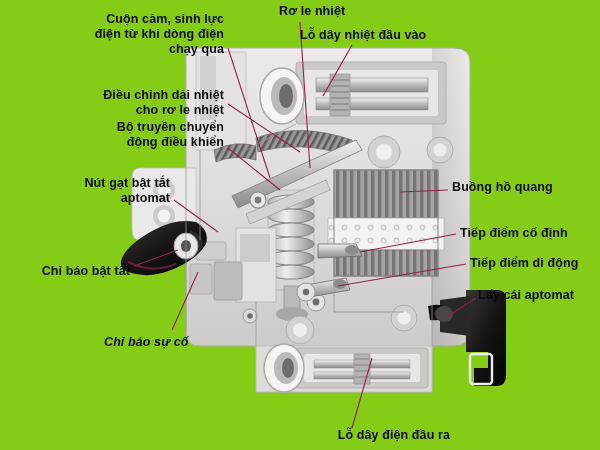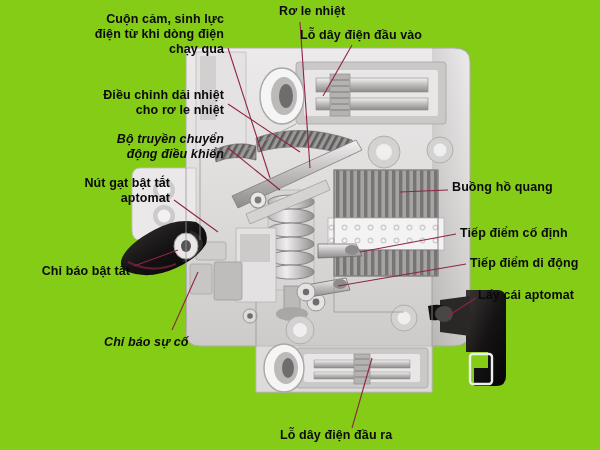--- a/index.html
+++ b/index.html
@@ -19,21 +19,21 @@
     color:#0a0a0a;
     font-size:12.5px;
     line-height:15px;
     font-weight:600;
     letter-spacing:.1px;
     white-space:pre-line;
     z-index:40;
   }
   .label.r{text-align:right;}
   .label.l{text-align:left;}
-  .label.c{text-align:left;}
+  .label.c{text-align:right;}
 
   
   svg.layer{position:absolute;left:0;top:0;width:600px;height:450px;}
   svg#art{z-index:10;}
   svg#leaders{z-index:30;}
 </style>
 </head>
 <body>
 
 <div id="stage">
@@ -255,24 +255,24 @@
       <line x1="466" y1="264" x2="338" y2="286" stroke="#8f2545" stroke-width="1.1"></line>
       <line x1="476" y1="298" x2="448" y2="316" stroke="#8f2545" stroke-width="1.1"></line>
       <line x1="352" y1="428" x2="372" y2="358" stroke="#8f2545" stroke-width="1.1"></line>
     </svg>
 
   <div id="labels-root">
       <div class="label r" style="left: 62px; top: 12px; width: 162px;">Cuộn cảm, sinh lực
 điện từ khi dòng điện
 chạy qua</div>
       <div class="label l" style="left: 243px; top: 4px; width: 110px; margin-left: 36px;">Rơ le nhiệt</div>
-      <div class="label l" style="left: 300px; top: 28px; width: 160px;">Lỗ dây điện đầu vào</div>
+      <div class="label l" style="left: 300px; top: 28px; width: 160px;">Lỗ dây nhiệt đầu vào</div>
       <div class="label r" style="left: 42px; top: 88px; width: 182px;">Điều chỉnh dải nhiệt
 cho rơ le nhiệt</div>
-      <div class="label r" style="left: 22px; top: 132px; width: 202px; font-style: italic;">Bộ truyền chuyển
+      <div class="label r" style="left: 22px; top: 120px; width: 202px;">Bộ truyền chuyển
 động điều khiển</div>
       <div class="label r" style="left: 10px; top: 176px; width: 160px;">Nút gạt bật tắt
 aptomat</div>
       <div class="label r" style="left: 8px; top: 264px; width: 122px;">Chỉ báo bật tắt</div>
       <div class="label l" style="left: 104px; top: 335px; width: 120px; font-style: italic;">Chỉ báo sự cố</div>
       <div class="label l" style="left: 452px; top: 180px; width: 140px;">Buồng hồ quang</div>
       <div class="label l" style="left: 460px; top: 226px; width: 140px;">Tiếp điểm cố định</div>
       <div class="label l" style="left: 470px; top: 256px; width: 140px;">Tiếp điểm di động</div>
       <div class="label l" style="left: 478px; top: 288px; width: 130px;">Lấy cái aptomat</div>
       <div class="label c" style="left: 280px; top: 428px; width: 170px;">Lỗ dây điện đầu ra</div>

